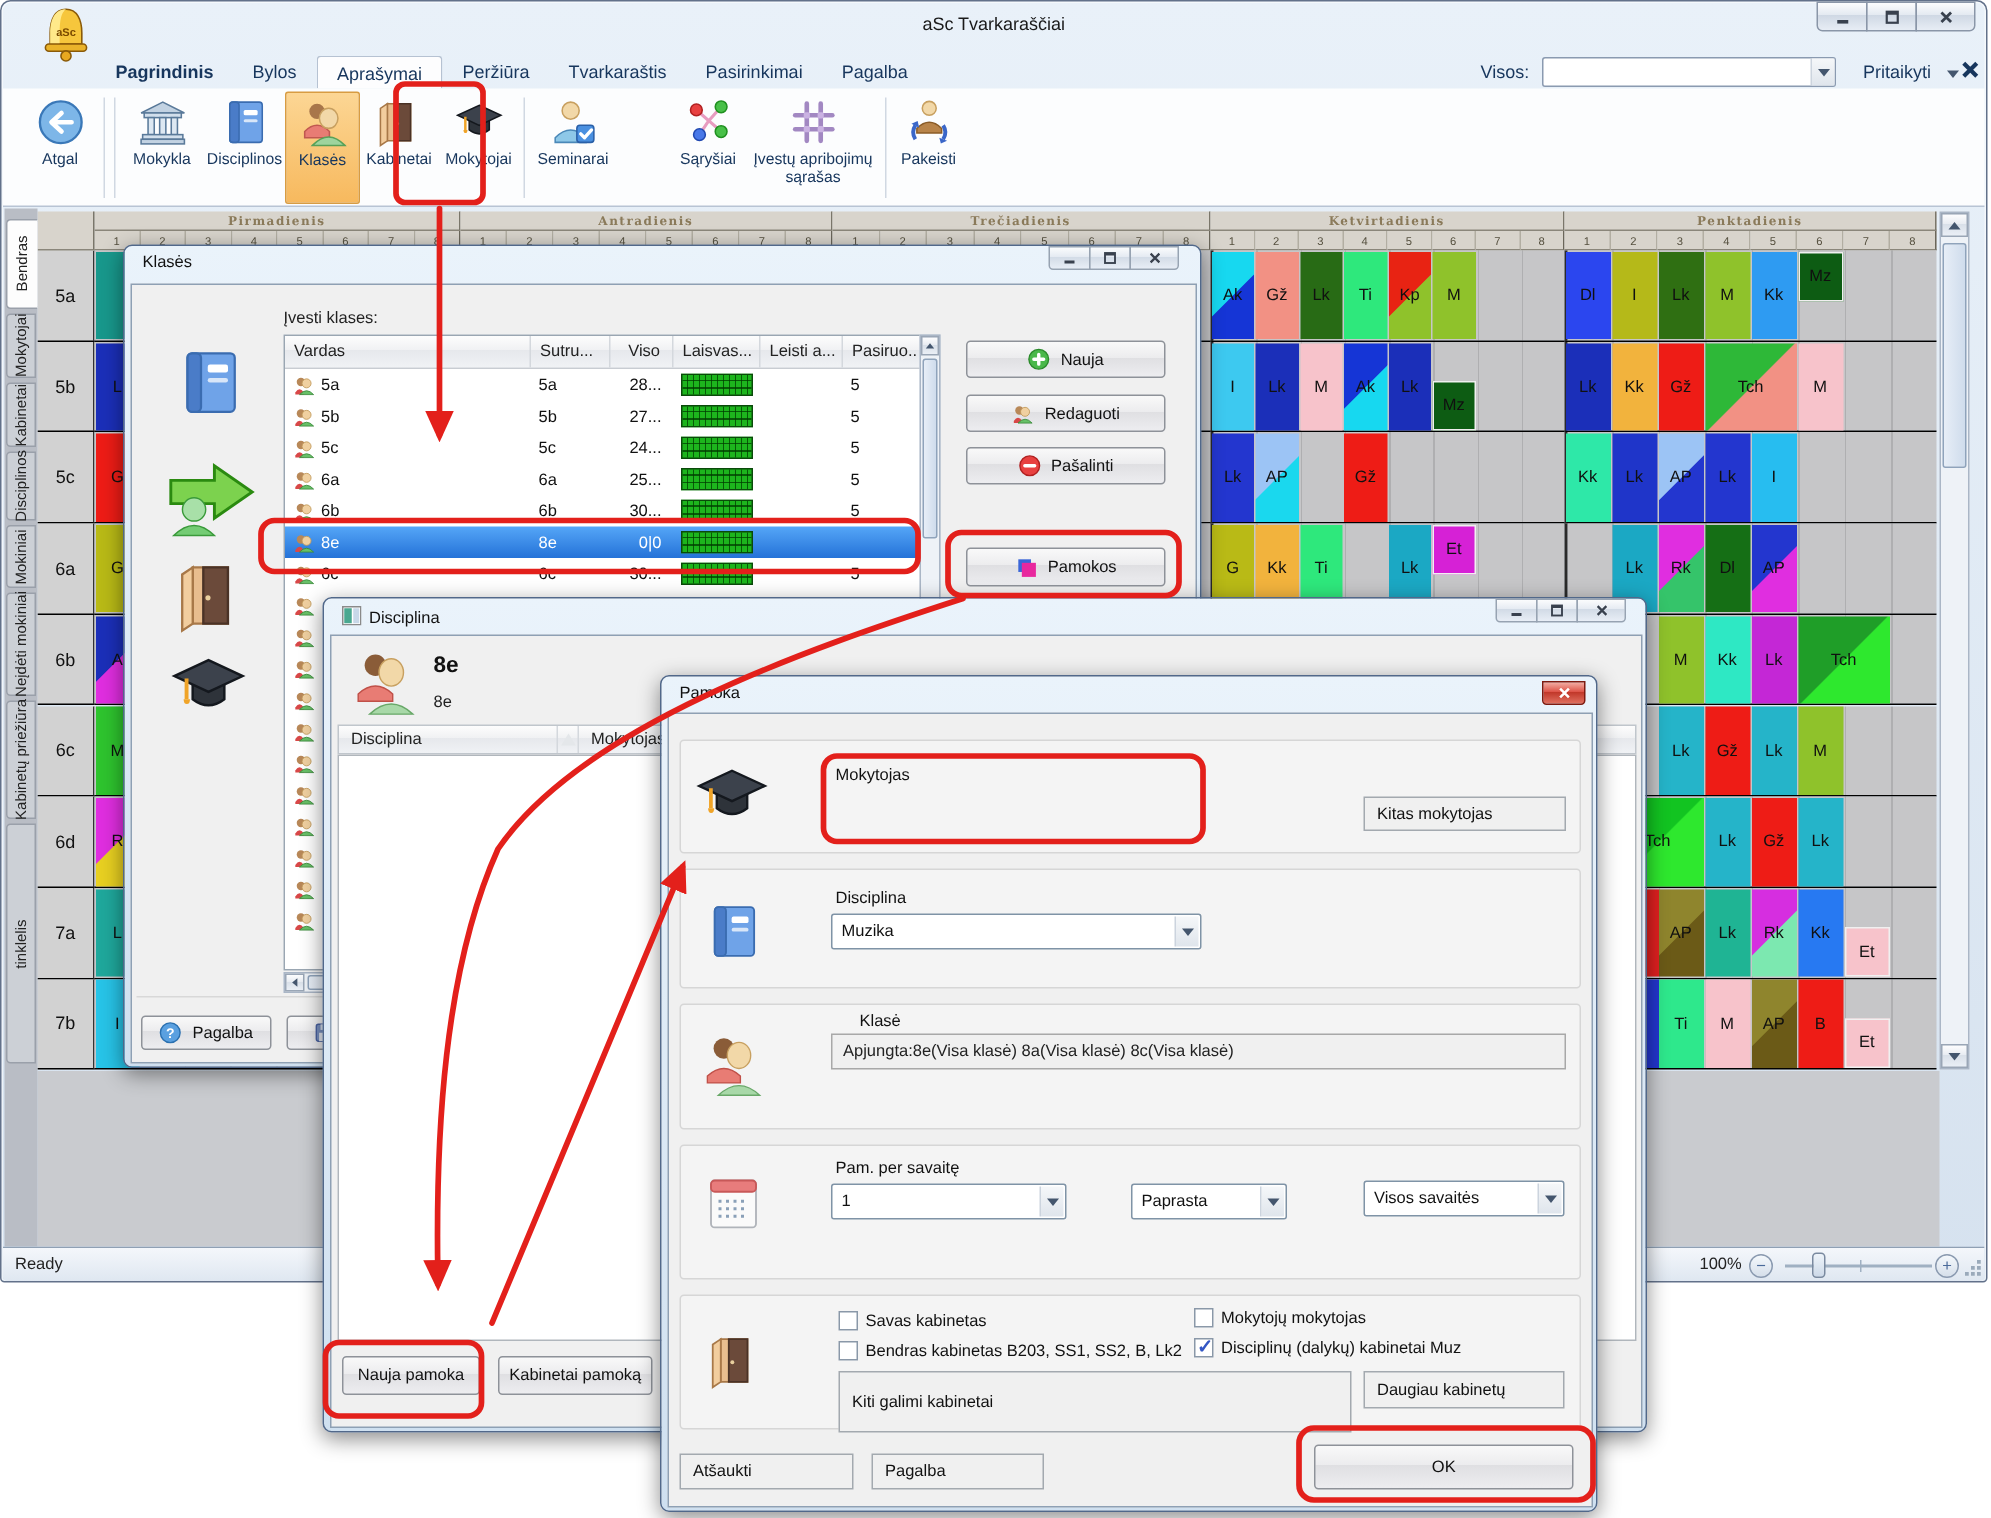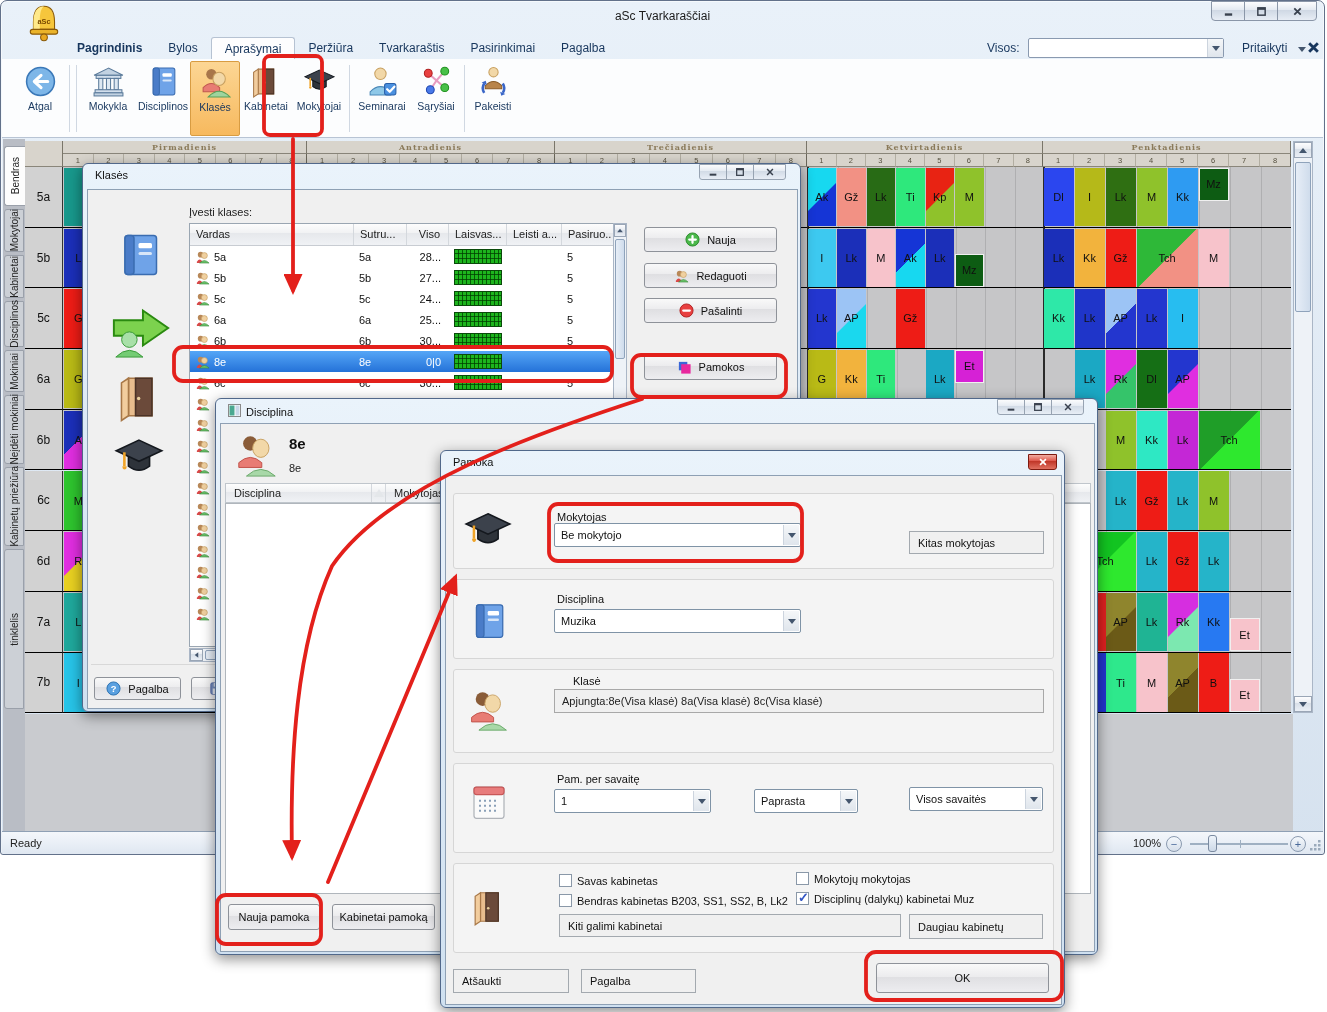--- a/index.html
+++ b/index.html
@@ -232,29 +232,46 @@
           <div class="tsep"></div>
           <div class="tbtn" style="width: 58px;">
             <div class="ticon"><svg viewBox="0 0 32 32" width="100%" height="100%">
                 <circle cx="14" cy="8.5" r="5.5" fill="#f2d8a8" stroke="#c8a060"></circle>
                 <path d="M4 26q10-10 20 0v3H4z" fill="#8ec8e8" stroke="#4a88b8"></path>
                 <rect x="18" y="18" width="11" height="11" rx="2" fill="#4a90e0" stroke="#2a60a8"></rect>
                 <path d="M20.5 23.5l2.5 2.5 4.5-5" stroke="#fff" stroke-width="2.2" fill="none" stroke-linecap="round" stroke-linejoin="round"></path>
               </svg></div>
             <div class="tlabel">Seminarai</div>
           </div>
-          <div class="tbtn" style="width: 50px;">
+          <div class="tbtn" style="width: 50px; margin-left: 36px;">
             <div class="ticon"><svg viewBox="0 0 32 32" width="100%" height="100%">
                 <path d="M8 8l8 7 8-9M16 15l-6 9m6-9l8 7" stroke="#e89cc0" stroke-width="2" fill="none"></path>
                 <circle cx="8" cy="8" r="3.8" fill="#e84040" stroke="#b02020"></circle>
                 <circle cx="24" cy="6" r="3.8" fill="#48c048" stroke="#209020"></circle>
                 <circle cx="10" cy="24" r="3.8" fill="#4878e8" stroke="#2048b0"></circle>
                 <circle cx="24" cy="22" r="3.8" fill="#48c048" stroke="#209020"></circle>
               </svg></div>
             <div class="tlabel">Sąryšiai</div>
+          </div>
+          <div class="tbtn wide" style="width: 90px;">
+            <div class="ticon"><svg viewBox="0 0 32 32" width="100%" height="100%">
+                <g stroke="#a288c2" stroke-width="3" stroke-linecap="round">
+                  <line x1="11.5" y1="4" x2="11.5" y2="28"></line>
+                  <line x1="20.5" y1="4" x2="20.5" y2="28"></line>
+                  <line x1="4" y1="11.5" x2="28" y2="11.5"></line>
+                  <line x1="4" y1="20.5" x2="28" y2="20.5"></line>
+                </g>
+                <g fill="#cab2e2">
+                  <rect x="9.5" y="9.5" width="4" height="4" rx="1"></rect>
+                  <rect x="18.5" y="9.5" width="4" height="4" rx="1"></rect>
+                  <rect x="9.5" y="18.5" width="4" height="4" rx="1"></rect>
+                  <rect x="18.5" y="18.5" width="4" height="4" rx="1"></rect>
+                </g>
+              </svg></div>
+            <div class="tlabel">Įvestų apribojimų sąrašas</div>
           </div>
           <div class="tsep"></div>
           <div class="tbtn" style="width: 50px;">
             <div class="ticon"><svg viewBox="0 0 32 32" width="100%" height="100%">
                 <circle cx="16" cy="7" r="4.5" fill="#f2d8a8" stroke="#c8a060"></circle>
                 <path d="M8 20q8-8 16 0v3H8z" fill="#b8844a" stroke="#8a5c28"></path>
                 <path d="M7 27a10 9 0 0 1 0-9" fill="none" stroke="#3a66c8" stroke-width="2.5"></path>
                 <path d="M4.5 17l4-1.8L9.5 19.5z" fill="#3a66c8"></path>
                 <path d="M25 18a10 9 0 0 1 0 9" fill="none" stroke="#3a66c8" stroke-width="2.5"></path>
                 <path d="M27.5 28l-4 1.8L22.5 26z" fill="#3a66c8"></path>
@@ -888,21 +905,21 @@
           </svg></span>
         <span>Redaguoti</span>
       </div>
     <div class="wbtn7" style="left:561px;top:134px;width:133px;height:25px">
         <span class="icon16"><svg viewBox="0 0 16 16" width="100%" height="100%">
             <circle cx="8" cy="8" r="7" fill="#e84040" stroke="#b02020"></circle>
             <path d="M4.5 8h7" stroke="#fff" stroke-width="2.4" stroke-linecap="round"></path>
           </svg></span>
         <span>Pašalinti</span>
       </div>
-    <div class="wbtn7" style="left:561px;top:190px;width:133px;height:26px">
+    <div class="wbtn7" style="left:561px;top:201px;width:133px;height:26px">
         <span class="icon16"><svg viewBox="0 0 16 16" width="100%" height="100%">
             <rect x="2" y="2" width="9" height="9" fill="#3a66d8"></rect>
             <rect x="4.5" y="4.5" width="10" height="10" fill="#e8289e"></rect>
           </svg></span>
         <span>Pamokos</span>
       </div>
     <div class="abs" style="left:8px;top:500px;width:699px;height:1px;background:#d8d8d8"></div>
     <div class="wbtn7" style="left:11px;top:513px;width:87px;height:23px">
         <span class="icon16"><svg viewBox="0 0 16 16" width="100%" height="100%">
             <circle cx="8" cy="8" r="7" fill="#5aa0e0" stroke="#2a70b0"></circle>
@@ -983,26 +1000,20 @@
     <div class="dclient" style="left:4px;top:24px;width:617px;height:530px"></div>
 
     <div class="section" style="top:42px;height:76px"></div>
     <div class="abs" style="left:22px;top:55px;width:50px;height:50px"><svg viewBox="0 0 32 32" width="100%" height="100%">
           <path d="M9.5 14v7q6.5 5 13 0v-7" fill="#2e333a" stroke="#14181e"></path>
           <polygon points="16,5 30,11.5 16,18 2,11.5" fill="#3c424c" stroke="#14181e"></polygon>
           <path d="M7 12.5v8.5" stroke="#f0a428" stroke-width="1.6" fill="none"></path>
           <path d="M5.8 21a1.3 2 0 1 0 2.6 0z" fill="#f0a428"></path>
         </svg></div>
     <div class="seclabel" style="left:116px;top:60px">Mokytojas</div>
-    <div class="combo" style="left:113px;top:72px;width:247px;height:24px">
-        <span>Be mokytojo</span>
-        <span class="carr">
-          <span class="tri-dn"></span>
-        </span>
-      </div>
     <div class="fbtn" style="left:468px;top:80px;width:135px;height:23px">Kitas mokytojas</div>
 
     <div class="section" style="top:128px;height:80px"></div>
     <div class="abs" style="left:28px;top:142px;width:40px;height:56px"><svg viewBox="0 0 32 32" width="100%" height="100%">
           <rect x="6" y="3" width="21" height="26" rx="2" fill="#6fa3e8" stroke="#3a6cb0"></rect>
           <rect x="6" y="3" width="6" height="26" rx="2" fill="#4a7cc8" stroke="#3a6cb0"></rect>
           <rect x="15" y="8" width="9" height="3.5" rx="1" fill="#fff"></rect>
           <rect x="15" y="14" width="9" height="2" rx="1" fill="#d8e6f8"></rect>
         </svg></div>
     <div class="seclabel" style="left:116px;top:142px">Disciplina</div>
@@ -1069,21 +1080,21 @@
         <span>Bendras kabinetas B203, SS1, SS2, B, Lk2</span>
       </div>
     <div class="cbrow" style="left:355px;top:421px">
         <span class="cbox"></span>
         <span>Mokytojų mokytojas</span>
       </div>
     <div class="cbrow" style="left:355px;top:441px">
         <span class="cbox checked"></span>
         <span>Disciplinų (dalykų) kabinetai Muz</span>
       </div>
-    <div class="fbtn" style="left:118px;top:463px;width:342px;height:23px">Kiti galimi kabinetai</div>
+    <div class="fbtn" style="left:118px;top:463px;width:342px;height:41px">Kiti galimi kabinetai</div>
     <div class="fbtn" style="left:468px;top:463px;width:134px;height:25px">Daugiau kabinetų</div>
 
     <div class="fbtn" style="left:12px;top:518px;width:116px;height:24px">Atšaukti</div>
     <div class="fbtn" style="left:140px;top:518px;width:115px;height:24px">Pagalba</div>
     <div class="wbtn7" style="left:435px;top:512px;width:173px;height:30px">OK</div>
   </div>
 
   <svg id="annotations" width="1327" height="1012" viewBox="0 0 1327 1012">
     <defs>
       <marker id="ah" markerWidth="5.5" markerHeight="5" refX="4.2" refY="2.5" orient="auto">

